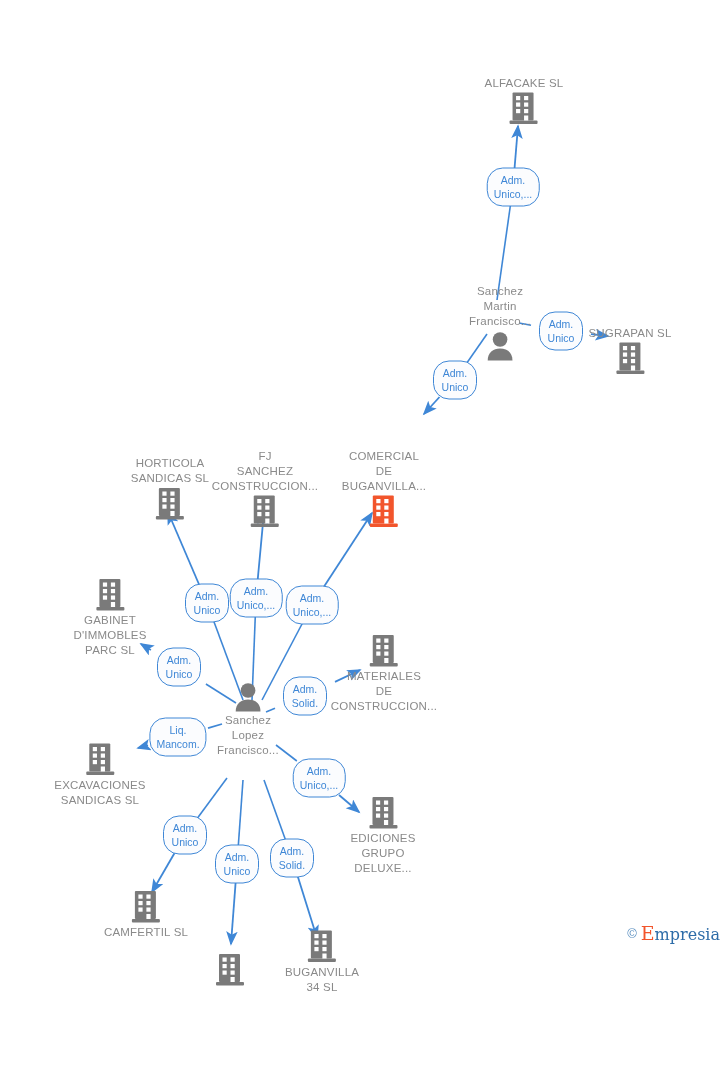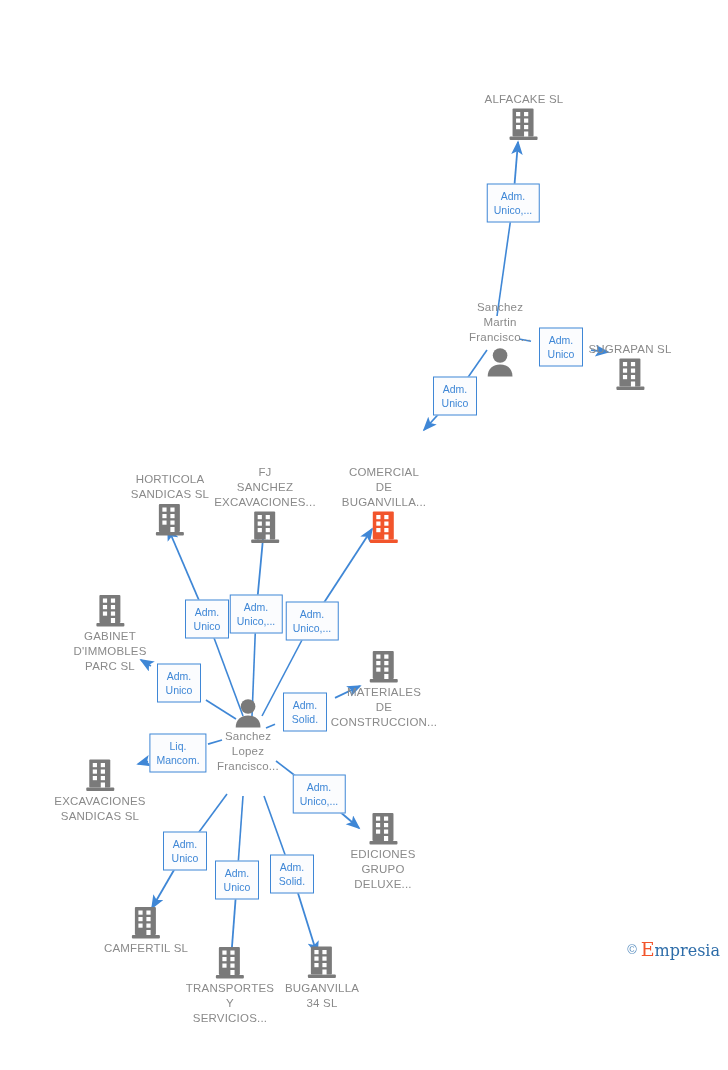--- a/index.html
+++ b/index.html
@@ -2,42 +2,42 @@
 <html><head>
 <meta charset="utf-8">
 <style>
   html,body{margin:0;padding:0;}
   body{
     width:728px;height:1070px;
     background:#ffffff;
     font-family:"Liberation Sans", sans-serif;
     overflow:hidden;
   }
-  #graph{position:relative;width:728px;height:952px;margin-top:16px;}
+  #graph{position:relative;width:728px;height:952px;}
   #edge-layer{position:absolute;left:0;top:0;width:728px;height:1070px;pointer-events:none;}
 
   
   .node{position:absolute;transform:translate(-50%,-50%);text-align:center;}
   .node .glyph{display:block;line-height:0;}
   .node .caption{
     font-size:11.5px;color:#8a8a8a;letter-spacing:.2px;
     line-height:15px;white-space:pre-line;
   }
   .node.company .caption{margin-top:1px;}
   .node.company.above .caption{margin-bottom:1px;}
   .node.person .caption{margin-top:1px;color:#8a8a8a;}
   .node.person.above .caption{margin-bottom:2px;}
 
   
   .elabel{
     position:absolute;transform:translate(-50%,-50%);
     box-sizing:border-box;
     background:#fbfcfe;
     border:1.4px solid #3f87d6;
-    border-radius:0;
+    border-radius:16px;
     color:#3f87d6;
     font-size:10.5px;line-height:14px;
     padding:4px 6px 5px;
     text-align:center;
     white-space:pre-line;
     min-width:44px;
   }
   #watermark{
     position:absolute;right:8px;bottom:8px;
     display:flex;align-items:center;gap:4px;
@@ -146,21 +146,21 @@
               <rect x="15.5" y="11" width="4.2" height="4.2"></rect>
               <rect x="7.5" y="17.5" width="4.2" height="4.2"></rect>
               <rect x="15.5" y="17.5" width="4.2" height="4.2"></rect>
               <rect x="15.5" y="24" width="4.2" height="5"></rect>
             </g>
           </svg></span>
       </div>
       <div class="node company above" style="left: 265px; top: 488px;">
         <div class="caption">FJ
 SANCHEZ
-EXCAVACIONES...</div>
+CONSTRUCCION...</div>
         <span class="glyph"><svg width="30" height="34" viewBox="0 0 30 34" xmlns="http://www.w3.org/2000/svg">
             <rect x="4" y="1" width="21" height="28" rx="1" fill="#7a7a7a"></rect>
             <rect x="1" y="29" width="28" height="3.4" rx="1" fill="#7a7a7a"></rect>
             <g fill="#ffffff">
               <rect x="7.5" y="4.5" width="4.2" height="4.2"></rect>
               <rect x="15.5" y="4.5" width="4.2" height="4.2"></rect>
               <rect x="7.5" y="11" width="4.2" height="4.2"></rect>
               <rect x="15.5" y="11" width="4.2" height="4.2"></rect>
               <rect x="7.5" y="17.5" width="4.2" height="4.2"></rect>
               <rect x="15.5" y="17.5" width="4.2" height="4.2"></rect>
@@ -289,23 +289,20 @@
             <g fill="#ffffff">
               <rect x="7.5" y="4.5" width="4.2" height="4.2"></rect>
               <rect x="15.5" y="4.5" width="4.2" height="4.2"></rect>
               <rect x="7.5" y="11" width="4.2" height="4.2"></rect>
               <rect x="15.5" y="11" width="4.2" height="4.2"></rect>
               <rect x="7.5" y="17.5" width="4.2" height="4.2"></rect>
               <rect x="15.5" y="17.5" width="4.2" height="4.2"></rect>
               <rect x="15.5" y="24" width="4.2" height="5"></rect>
             </g>
           </svg></span>
-        <div class="caption">TRANSPORTES
-Y
-SERVICIOS...</div>
       </div>
       <div class="node company below" style="left: 322px; top: 962px;">
         <span class="glyph"><svg width="30" height="34" viewBox="0 0 30 34" xmlns="http://www.w3.org/2000/svg">
             <rect x="4" y="1" width="21" height="28" rx="1" fill="#7a7a7a"></rect>
             <rect x="1" y="29" width="28" height="3.4" rx="1" fill="#7a7a7a"></rect>
             <g fill="#ffffff">
               <rect x="7.5" y="4.5" width="4.2" height="4.2"></rect>
               <rect x="15.5" y="4.5" width="4.2" height="4.2"></rect>
               <rect x="7.5" y="11" width="4.2" height="4.2"></rect>
               <rect x="15.5" y="11" width="4.2" height="4.2"></rect>

